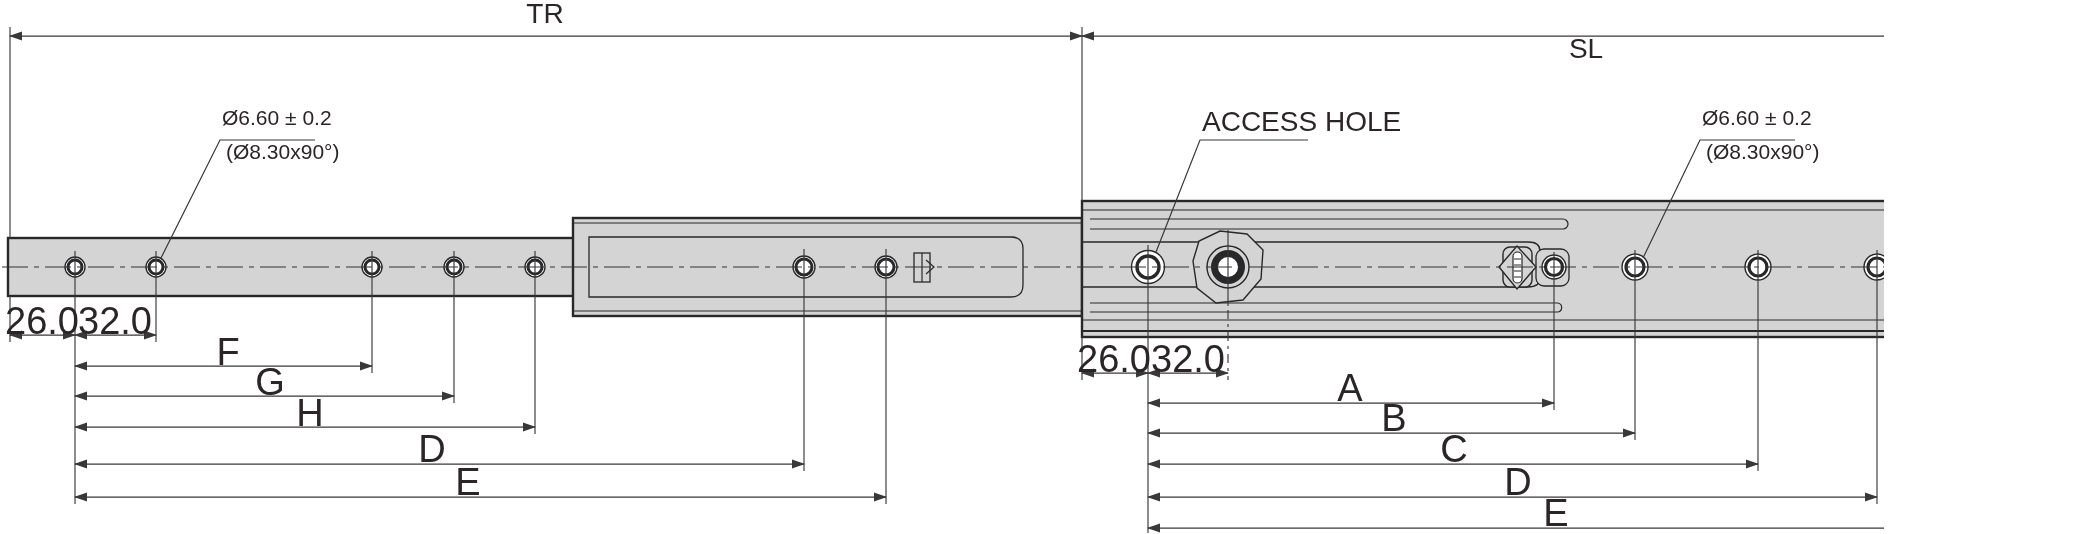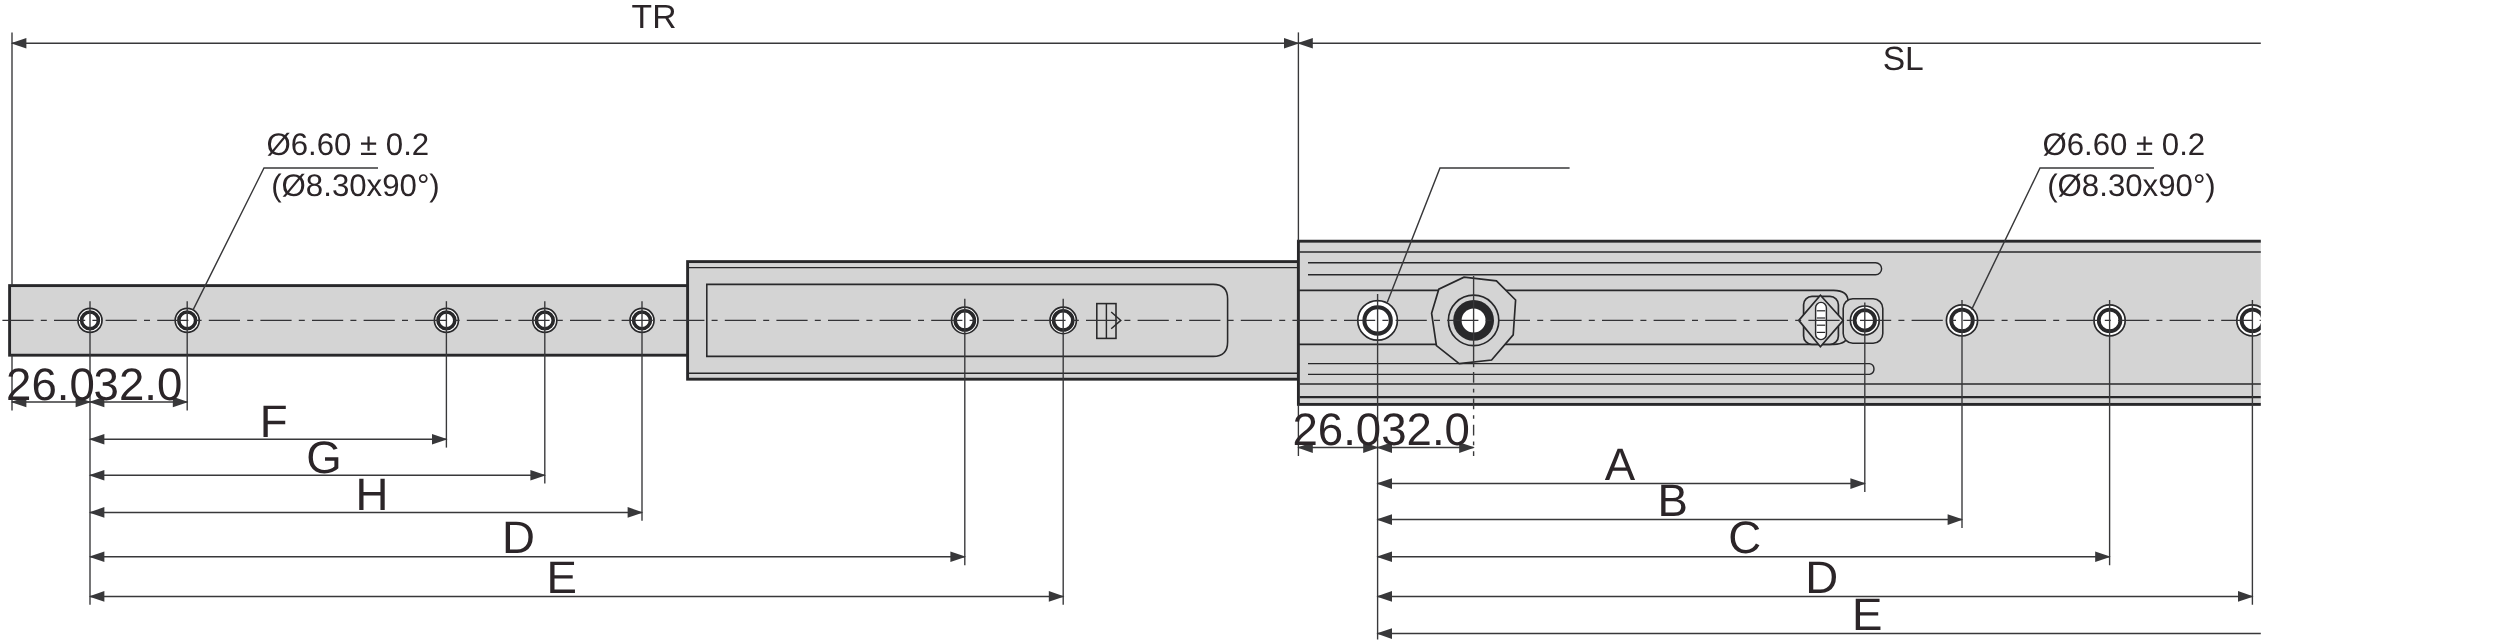--- a/index.html
+++ b/index.html
@@ -2,21 +2,21 @@
 <html><head>
 <meta charset="utf-8">
 <style>
   html,body{margin:0;padding:0;background:#fff;}
   #stage{position:relative;width:1884px;height:534px;background:#ffffff;overflow:hidden;
          font-family:"Liberation Sans",sans-serif;color:#2b2528;}
   #stage svg{position:absolute;left:0;top:0;}
   .lbl{position:absolute;white-space:nowrap;line-height:1;color:#2b2528;}
   .ctr{transform:translateX(-50%);}
   .fs28{font-size:28px;}
-  .fs29{font-size:26px;}
+  .fs29{font-size:21px;}
   .fs30{font-size:38px;}
 </style>
 </head>
 <body>
 
 <div id="stage">
 
 <svg width="2100" height="534" viewBox="0 0 2100 534">
   <defs>
     <marker id="ae" orient="auto" markerUnits="userSpaceOnUse" refX="12" refY="0" markerWidth="16" markerHeight="12" viewBox="-1 -6 16 12">
@@ -190,20 +190,21 @@
     <polyline points="1795,140 1700,140 1643,258"></polyline>
   </g>
 </svg>
 
 <div class="lbl ctr fs28" style="left:545px;top:0px;">TR</div>
 <div class="lbl ctr fs28" style="left:1586px;top:0px;margin-top:35px;">SL</div>
 
 <div class="lbl fs29" style="left:222px;top:107px;">Ø6.60 ± 0.2</div>
 <div class="lbl fs29" style="left:226px;top:141px;">(Ø8.30x90°)</div>
 
+<div class="lbl fs28" style="left:1202px;top:108px;">ACCESS HOLE</div>
 
 <div class="lbl fs29" style="left:1702px;top:107px;">Ø6.60 ± 0.2</div>
 <div class="lbl fs29" style="left:1706px;top:141px;">(Ø8.30x90°)</div>
 
 <div class="lbl ctr fs30" style="left:42px;top:302px;">26.0</div>
 <div class="lbl ctr fs30" style="left:115px;top:302px;">32.0</div>
 <div class="lbl ctr fs30" style="left:228px;top:333px;">F</div>
 <div class="lbl ctr fs30" style="left:270px;top:363px;">G</div>
 <div class="lbl ctr fs30" style="left:310px;top:394px;">H</div>
 <div class="lbl ctr fs30" style="left:432px;top:430px;">D</div>

